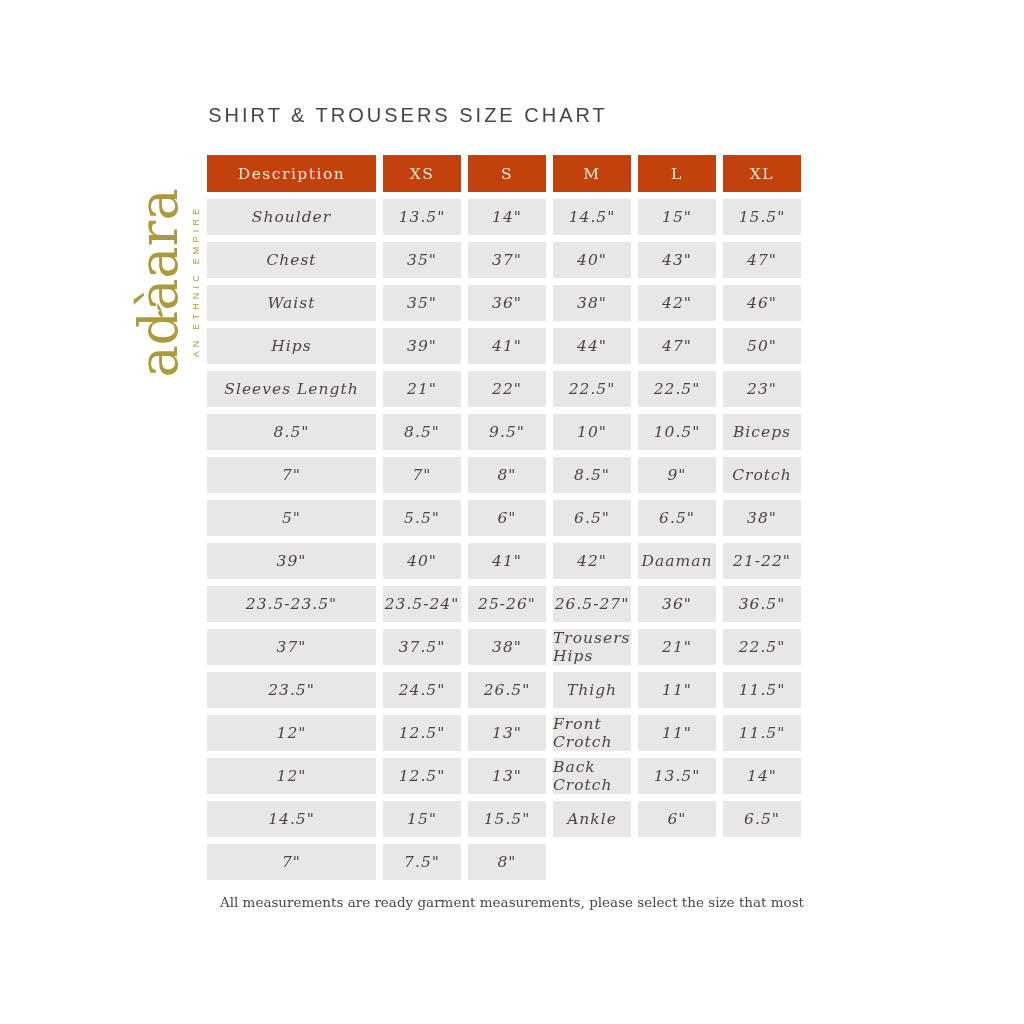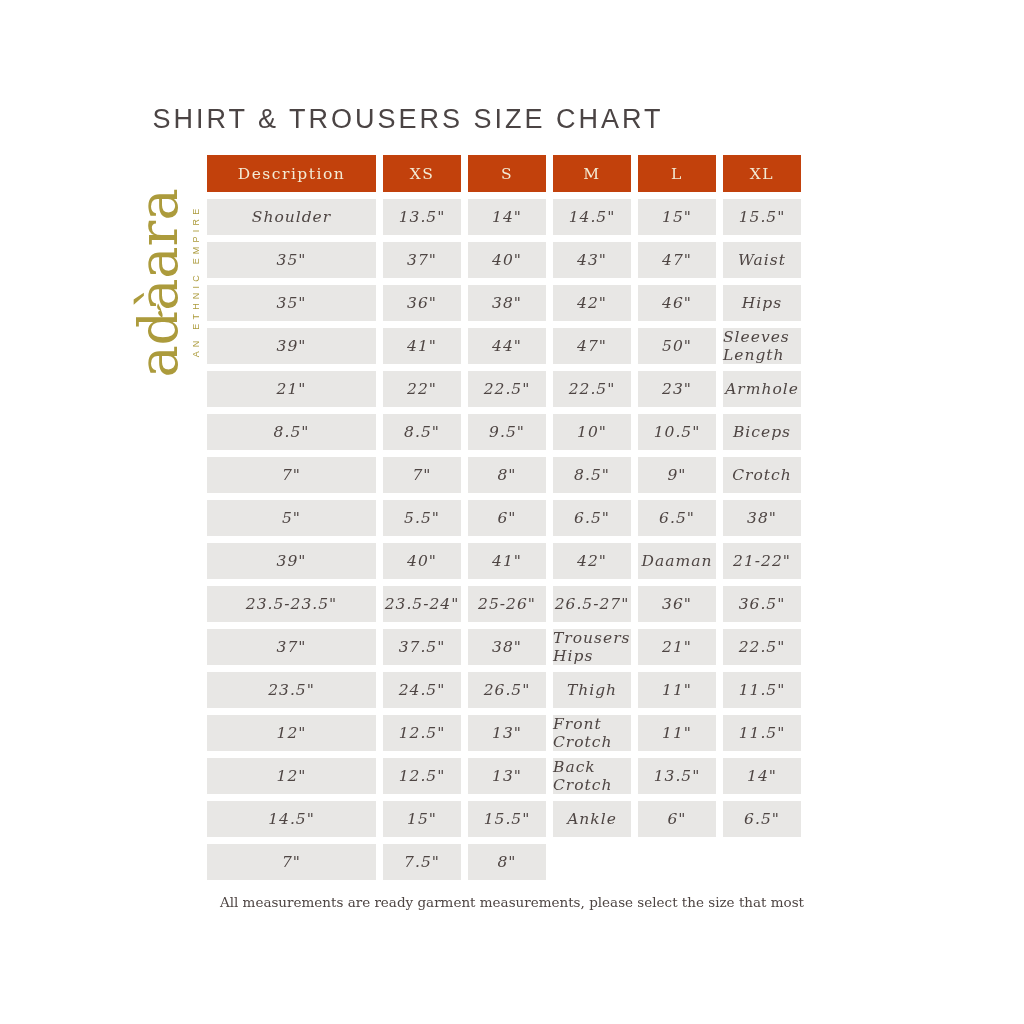--- a/index.html
+++ b/index.html
@@ -10,21 +10,21 @@
     position:relative;
     overflow:hidden;
   }
 
   .title {
     position:absolute;
     top:104px; left:0;
     width:816px;
     text-align:center;
     font-family:"Liberation Sans", sans-serif;
-    font-size:27px;
+    font-size:20px;
     font-weight:400;
     letter-spacing:3px;
     color:#4b4444;
   }
 
   
   .logo-anchor { position:absolute; left:168px; top:283px; width:0; height:0; }
   .logo-inner {
     position:absolute;
     transform:translate(-50%,-50%) rotate(-90deg);
@@ -117,20 +117,21 @@
     <div class="cell head">S</div>
     <div class="cell head">M</div>
     <div class="cell head">L</div>
     <div class="cell head">XL</div>
     <div class="cell data">Shoulder</div>
     <div class="cell data">13.5"</div>
     <div class="cell data">14"</div>
     <div class="cell data">14.5"</div>
     <div class="cell data">15"</div>
     <div class="cell data">15.5"</div>
+    <div class="cell data">Chest</div>
     <div class="cell data">35"</div>
     <div class="cell data">37"</div>
     <div class="cell data">40"</div>
     <div class="cell data">43"</div>
     <div class="cell data">47"</div>
     <div class="cell data">Waist</div>
     <div class="cell data">35"</div>
     <div class="cell data">36"</div>
     <div class="cell data">38"</div>
     <div class="cell data">42"</div>
@@ -140,21 +141,20 @@
     <div class="cell data">41"</div>
     <div class="cell data">44"</div>
     <div class="cell data">47"</div>
     <div class="cell data">50"</div>
     <div class="cell data">Sleeves Length</div>
     <div class="cell data">21"</div>
     <div class="cell data">22"</div>
     <div class="cell data">22.5"</div>
     <div class="cell data">22.5"</div>
     <div class="cell data">23"</div>
-    <div class="cell data">Armhole</div>
     <div class="cell data">8.5"</div>
     <div class="cell data">8.5"</div>
     <div class="cell data">9.5"</div>
     <div class="cell data">10"</div>
     <div class="cell data">10.5"</div>
     <div class="cell data">Biceps</div>
     <div class="cell data">7"</div>
     <div class="cell data">7"</div>
     <div class="cell data">8"</div>
     <div class="cell data">8.5"</div>

